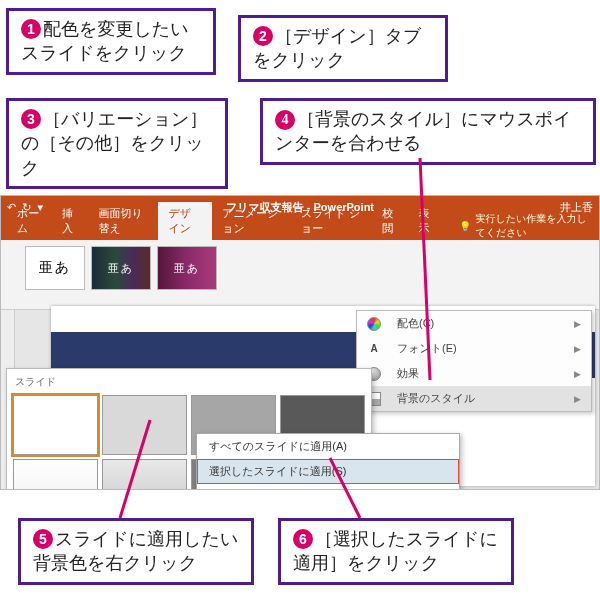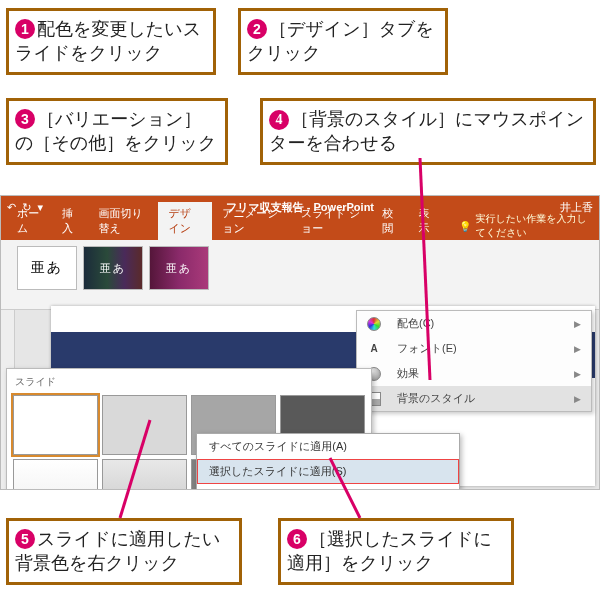--- a/index.html
+++ b/index.html
@@ -1,23 +1,23 @@
 <!DOCTYPE html>
 <html><head>
 <meta charset="utf-8">
 <style>
   * { box-sizing: border-box; margin: 0; padding: 0; }
   body { font-family: "Yu Gothic", "Meiryo", sans-serif; width: 600px; height: 596px; background: #fff; position: relative; overflow: hidden; }
 
   
   .callout {
     position: absolute;
-    border: 3px solid #a16207;
+    border: 3px solid #4c1d95;
     background: #fff;
-    padding: 6px 6px;
+    padding: 6px 12px;
     font-size: 18px;
     line-height: 1.35;
     color: #222;
   }
   .callout .num {
     display: inline-block;
     width: 20px; height: 20px;
     background: #d80066;
     color: #fff;
     border-radius: 50%;
@@ -62,21 +62,21 @@
   }
   .tab { padding: 4px 10px; cursor: pointer; }
   .tab.active { background:#f3f3f3; color:#b63e11; }
   .tell-me { margin-left: 8px; display:flex; align-items:center; gap:4px; color:#ffd; font-size:10px; padding:0 6px;}
 
   .ribbon {
     height: 70px;
     background: #f3f3f3;
     border-bottom:1px solid #ccc;
     display:flex;
-    padding:6px 16px;
+    padding:6px 24px;
     gap:12px;
     flex-direction:column;
   }
   .theme-thumbs { display:flex; gap:6px; }
   .theme-thumb {
     width:60px; height:44px; border:1px solid #bbb; background:#fff;
     display:flex; align-items:center; justify-content:center;
     font-size:14px; letter-spacing:2px;
   }
   .theme-thumb.dark { background: linear-gradient(90deg,#1b2b3a,#2a4a3a 40%,#4a2a5a 70%,#5a2a2a); color:#fff; font-size:11px;}
@@ -134,30 +134,30 @@
   }
   .ctx-menu .ci { padding:5px 12px; }
   .ctx-menu .ci.highlight { background:#d8e4ee; border:1px solid #ef4444; padding:4px 11px;}
 </style>
 </head>
 <body>
 
 <div class="callout" style="left:6px; top:8px; width:210px;">
   <span class="num">1</span><span>配色を変更したいスライドをクリック</span>
 </div>
-<div class="callout" style="left:238px; top:8px; width:210px;">
+<div class="callout" style="left:238px; top:15px; width:210px;">
   <span class="num">2</span><span>［デザイン］タブをクリック</span>
 </div>
 <div class="callout" style="left:6px; top:98px; width:222px;">
   <span class="num">3</span><span>［バリエーション］の［その他］をクリック</span>
 </div>
 <div class="callout" style="left:260px; top:98px; width:336px;font-family:Liberation Serif, serif;">
   <span class="num">4</span><span>［背景のスタイル］にマウスポインターを合わせる</span>
 </div>
-<div class="callout" style="left:6px; top:518px; width:236px;">
+<div class="callout" style="left:18px; top:518px; width:236px;">
   <span class="num">5</span><span>スライドに適用したい背景色を右クリック</span>
 </div>
 <div class="callout" style="left:278px; top:518px; width:236px;">
   <span class="num">6</span><span>［選択したスライドに適用］をクリック</span>
 </div>
 
 <div class="ppt">
   <div class="title-bar">
     <div class="qa">
       <span>↶</span>

